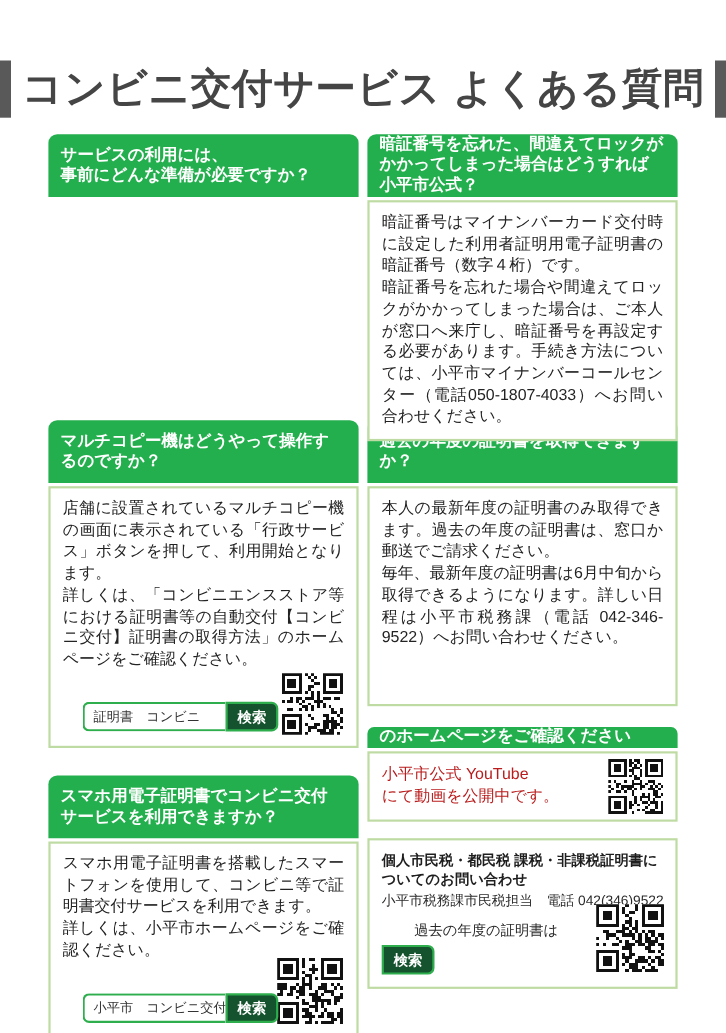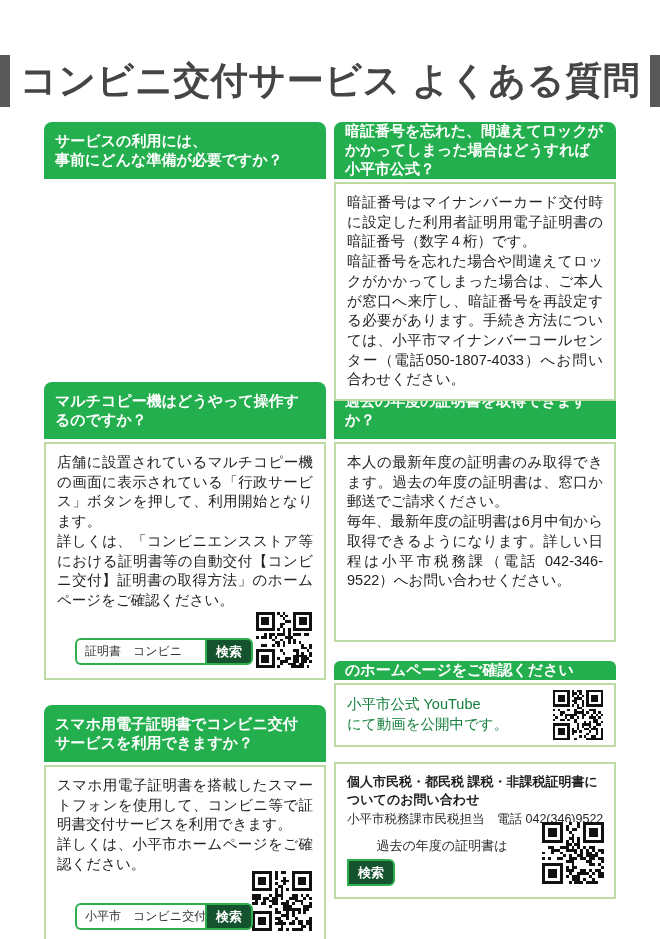--- a/index.html
+++ b/index.html
@@ -59,21 +59,21 @@
   
   .qr { position:absolute; }
   .qr svg { display:block; width:100%; height:100%; }
   .q3-qr { width:56px; height:56px; right:12px; bottom:10px; }
   .q5-qr { width:60px; height:60px; right:12px; bottom:12px; }
   .video-qr   { position:static; width:50px; height:50px; flex:0 0 auto; }
   .contact-qr { width:62px; height:62px; right:10px; bottom:13px; }
 
   
   .video-body { display:flex; justify-content:space-between; align-items:center; padding:5px 11px; }
-  .video-text { font-size:14.5px; line-height:1.35; color:#15803d; white-space:pre-line; text-align:left; }
+  .video-text { font-size:14.5px; line-height:1.35; color:#b91c1c; white-space:pre-line; text-align:left; }
 
   
   .contact-body { border:2px solid #BFDBA4; background:#fff; position:relative; flex:1; padding:9px 11px 8px; text-align:left; }
   .contact-title { font-size:13px; font-weight:bold; color:#1e1e1e; line-height:1.35; white-space:pre-line; }
   .contact-line  { font-size:12.5px; color:#2a2a2a; margin-top:3px; white-space:nowrap; }
   .contact-home  { width:190px; text-align:center; font-size:13px; color:#2a2a2a; margin-top:9px; }
   .contact-search { position:static; margin-top:4px; }
 </style>
 </head>
 <body>

